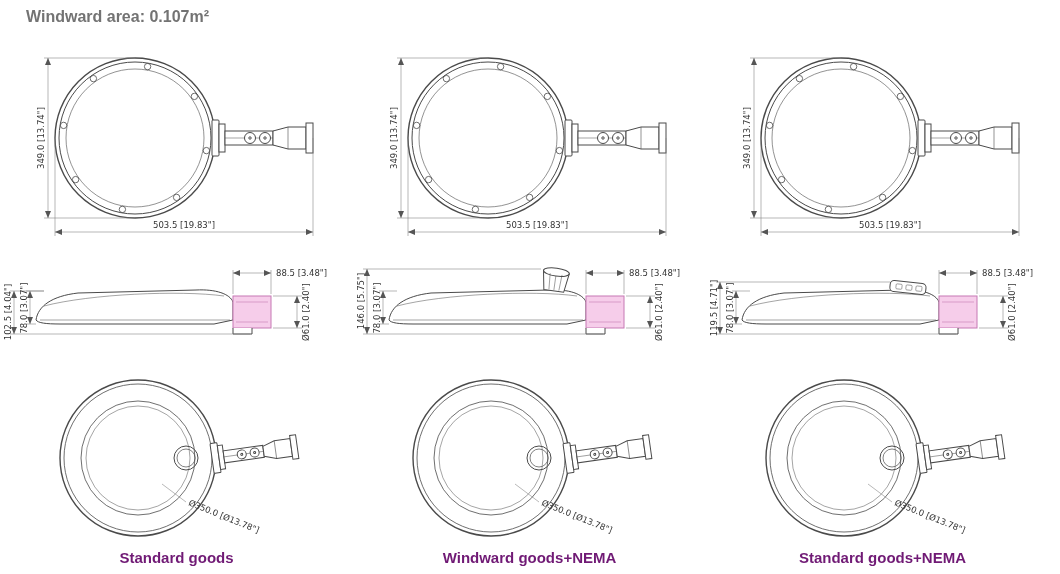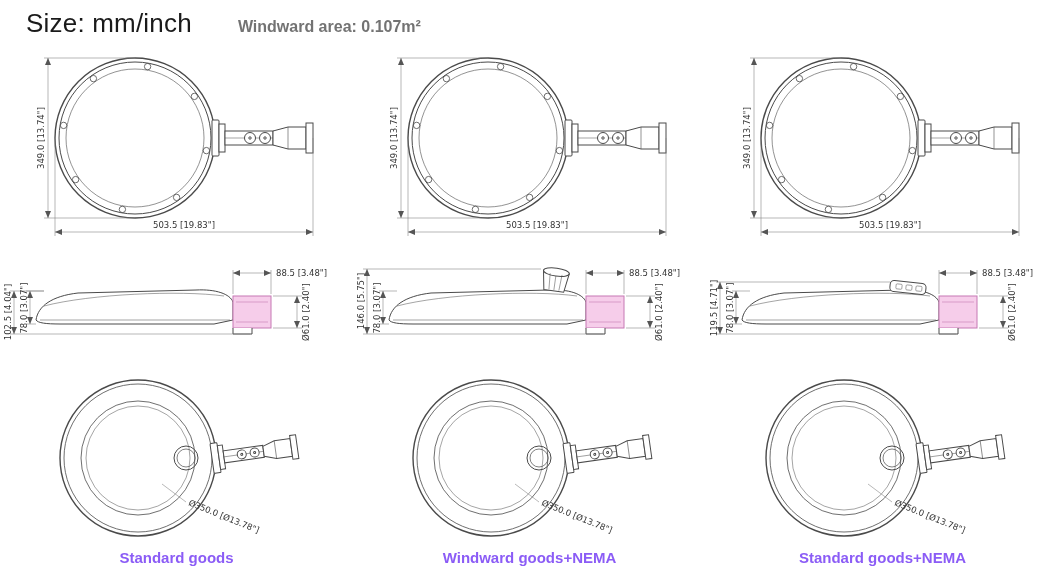--- a/index.html
+++ b/index.html
@@ -6,21 +6,21 @@
   body{
     width:1060px;height:574px;background:#fff;overflow:hidden;
     font-family:"Liberation Sans",sans-serif;color:#1a1a1a;
   }
   .header{display:flex;align-items:baseline;gap:46px;padding:8px 0 0 26px;height:34px}
   .size-label{font-size:26px;font-weight:500;color:#1a1a1a;letter-spacing:.2px}
   .windward-label{font-size:16px;font-weight:700;color:#737373}
   .columns{display:grid;grid-template-columns:repeat(3,353px);width:1059px}
   .column{display:flex;flex-direction:column;align-items:center}
   svg.drawing{width:353px;height:505px;display:block}
-  .caption{font-size:15px;font-weight:600;color:#8b5cf6;text-align:center;margin-top:2px}
+  .caption{font-size:15px;font-weight:600;color:#701a75;text-align:center;margin-top:2px}
   .dim-t{font-size:8.5px;fill:#333;font-family:"DejaVu Sans",sans-serif}
   .hidden-defs{position:absolute;width:0;height:0}
 </style>
 </head>
 <body>
 
 <svg class="hidden-defs" aria-hidden="true">
   <defs>
     <marker id="arr" markerUnits="userSpaceOnUse" markerWidth="7" markerHeight="6" refX="7" refY="3" orient="auto-start-reverse">
       <path d="M0,0 L7,3 L0,6 Z" fill="#555"></path>
@@ -109,21 +109,20 @@
           <line x1="276" y1="77" x2="276" y2="95" stroke-width="0.6"></line>
           <rect x="292" y="74" width="6" height="24"></rect>
         </g>
         <line x1="162" y1="112" x2="186" y2="130" stroke="#888" stroke-width="0.6"></line>
       </g>
     </symbol>
   </defs>
 </svg>
 
 <div class="header">
-  <span class="size-label">Size: mm/inch</span>
   <span class="windward-label">Windward area: 0.107m²</span>
 </div>
 
 <div class="columns">
 
   <div class="column">
     <svg class="drawing" viewBox="0 0 353 505">
       <use href="#sym-top" x="0" y="0" width="353" height="200"></use>
       <text class="dim-t" x="44" y="96" text-anchor="middle" transform="rotate(-90 44 96)">349.0 [13.74"]</text>
       <text class="dim-t" x="184" y="186" text-anchor="middle">503.5 [19.83"]</text>

